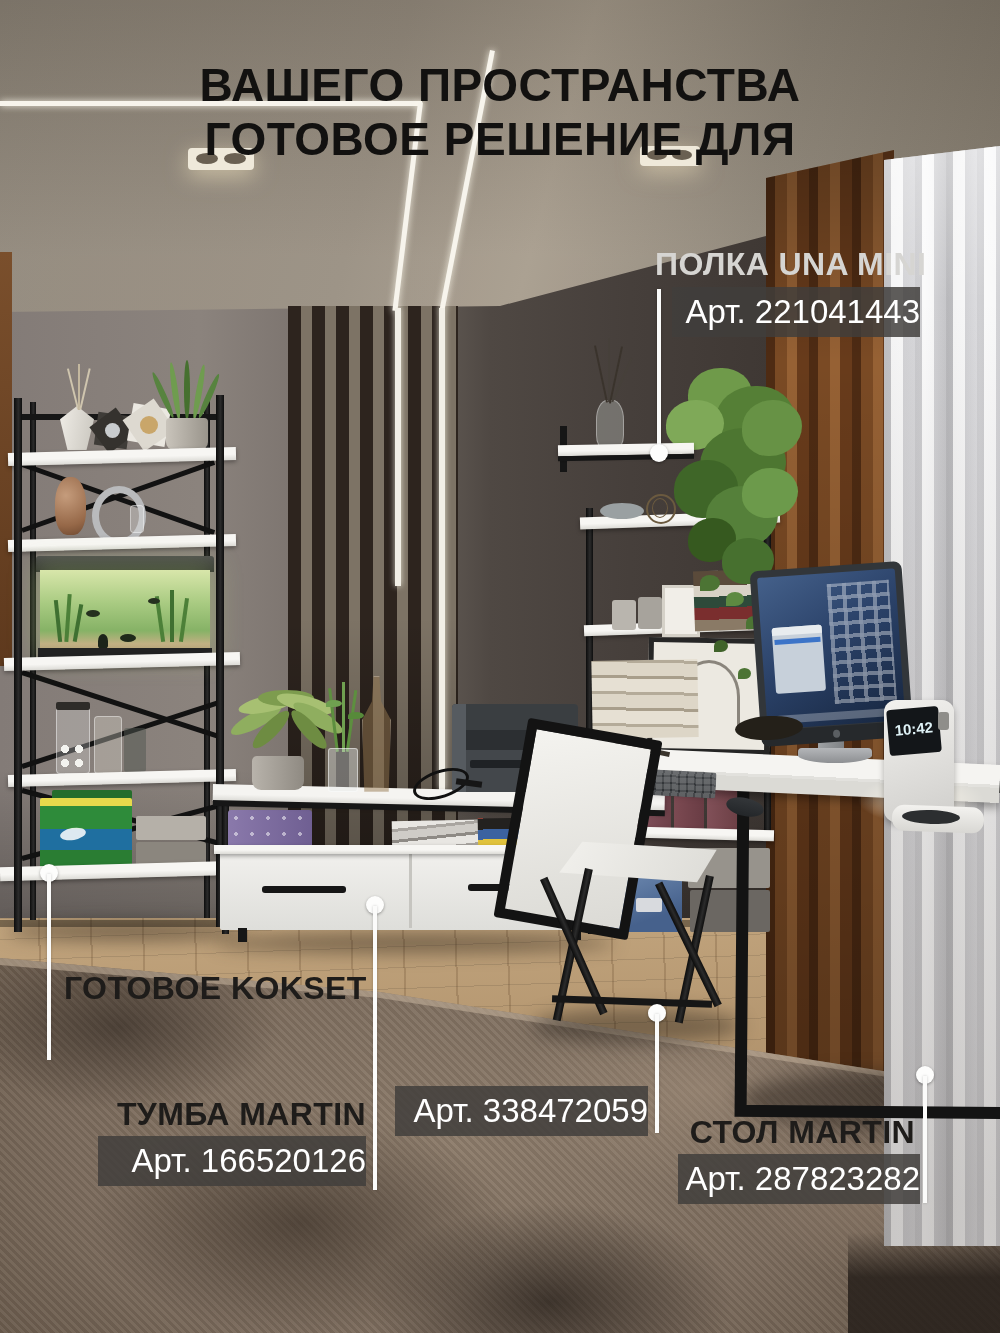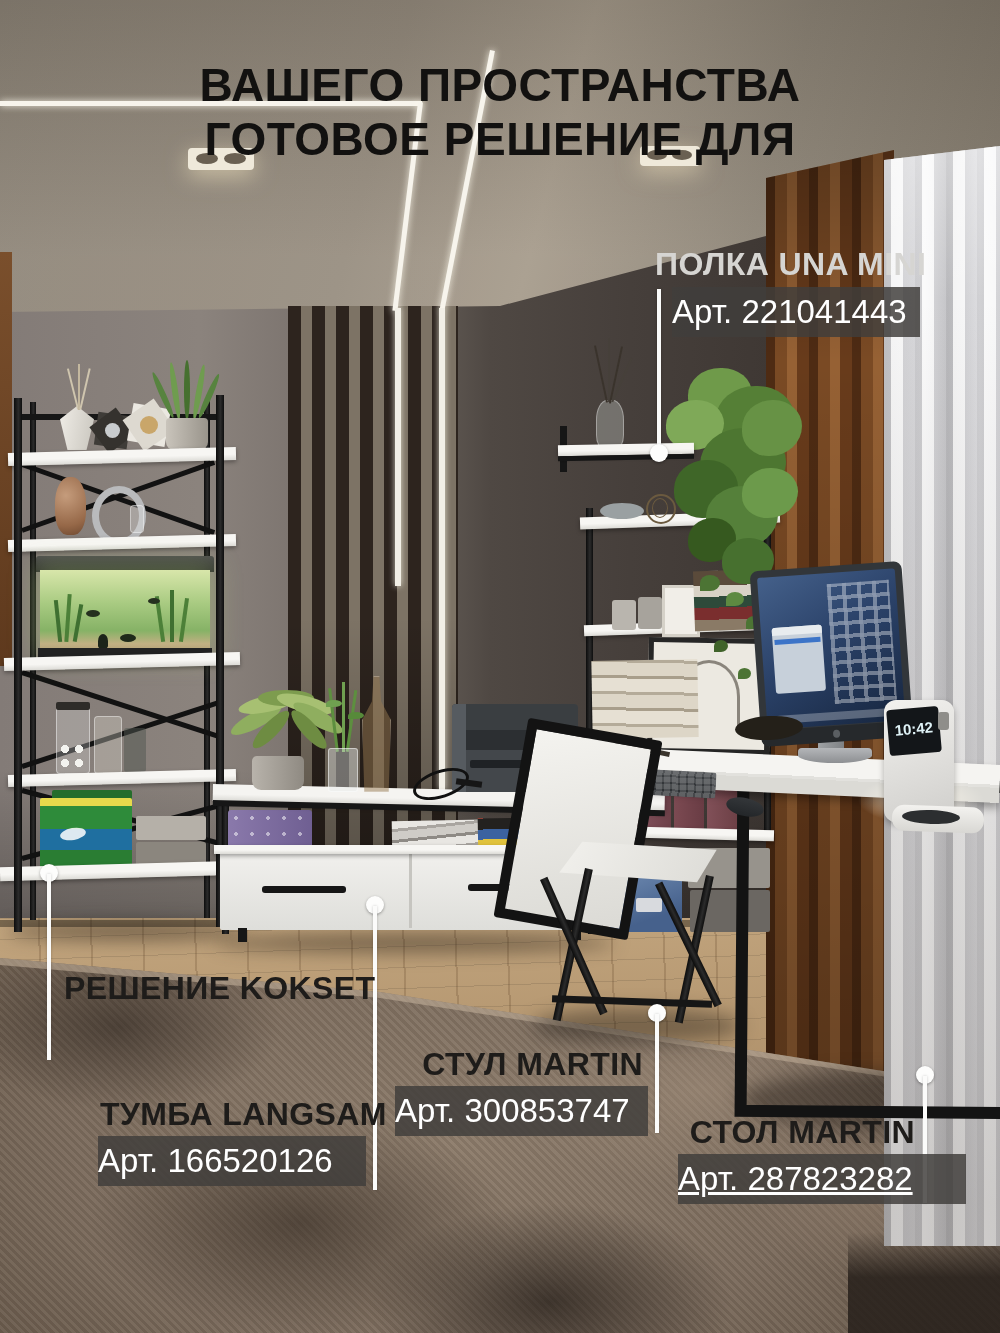--- a/index.html
+++ b/index.html
@@ -9,21 +9,21 @@
   .blk{background:#161616;}
   .post{background:linear-gradient(90deg,#0c0c0c,#2b2b2b 55%,#0e0e0e);}
   .wsh{background:linear-gradient(180deg,#f7f6f3 55%,#dcdbd6);box-shadow:0 2px 4px rgba(0,0,0,.35);}
   .xbar{position:absolute;height:5px;background:#121212;transform-origin:left center;}
   .leaf{position:absolute;border-radius:52% 48% 55% 45%;}
   .vine{position:absolute;border-radius:50% 50% 50% 0;}
   .pname{position:absolute;font-weight:700;font-size:32px;letter-spacing:.4px;
          color:#1e1c1a;white-space:nowrap;z-index:50;}
   .pname.light{color:#d6d5d2;}
   .badge{position:absolute;background:rgba(64,62,60,.84);color:#fff;font-size:33px;
-         line-height:50px;height:50px;text-align:left;white-space:nowrap;z-index:50;}
+         line-height:50px;height:50px;text-align:right;white-space:nowrap;z-index:50;}
   .lline{position:absolute;width:4px;background:#fbfbfa;z-index:49;box-shadow:0 0 3px rgba(0,0,0,.2);}
   .ldot{position:absolute;width:18px;height:18px;border-radius:50%;background:#fdfdfc;
         z-index:49;box-shadow:0 1px 3px rgba(0,0,0,.35);}
   .title{position:absolute;left:0;top:58px;width:1000px;text-align:center;z-index:50;
          font-weight:700;font-size:46px;line-height:1.18;color:#121110;letter-spacing:.5px;}
   .shadow{position:absolute;border-radius:50%;filter:blur(9px);}
 </style>
 </head>
 <body>
 
@@ -346,30 +346,29 @@
     <div>ГОТОВОЕ РЕШЕНИЕ ДЛЯ</div>
   </div>
 
   <div class="pname light" style="left:655px;top:246px;width:262px;text-align:right;">ПОЛКА UNA MINI</div>
   <div class="badge" style="left:672px;top:287px;width:248px;">Арт. 221041443</div>
   <div class="lline" style="left:657px;top:289px;height:163px;"></div>
   <div class="ldot" style="left:650px;top:444px;"></div>
 
   <div class="ldot" style="left:40px;top:864px;"></div>
   <div class="lline" style="left:47px;top:874px;height:186px;"></div>
-  <div class="pname" style="left:64px;top:970px;">РЕШЕНИЕ KOKSET</div>
+  <div class="pname" style="left:64px;top:970px;">ГОТОВОЕ KOKSET</div>
 
   <div class="ldot" style="left:366px;top:896px;"></div>
   <div class="lline" style="left:373px;top:906px;height:284px;"></div>
-  <div class="pname" style="left:100px;top:1096px;width:266px;text-align:right;">ТУМБА LANGSAM</div>
+  <div class="pname" style="left:100px;top:1096px;width:266px;text-align:right;">ТУМБА MARTIN</div>
   <div class="badge" style="left:98px;top:1136px;width:268px;">Арт. 166520126</div>
 
   <div class="ldot" style="left:648px;top:1004px;"></div>
   <div class="lline" style="left:655px;top:1014px;height:119px;"></div>
-  <div class="pname" style="left:400px;top:1046px;width:243px;text-align:right;">СТУЛ MARTIN</div>
-  <div class="badge" style="left:395px;top:1086px;width:253px;">Арт. 300853747</div>
+  <div class="badge" style="left:395px;top:1086px;width:253px;">Арт. 338472059</div>
 
   <div class="ldot" style="left:916px;top:1066px;"></div>
   <div class="lline" style="left:923px;top:1076px;height:127px;"></div>
   <div class="pname" style="left:660px;top:1114px;width:255px;text-align:right;">СТОЛ MARTIN</div>
-  <div class="badge" style="left:678px;top:1154px;width:288px;text-decoration:underline;">Арт. 287823282</div>
+  <div class="badge" style="left:678px;top:1154px;width:242px;">Арт. 287823282</div>
 
 </div>
 
 </body></html>

